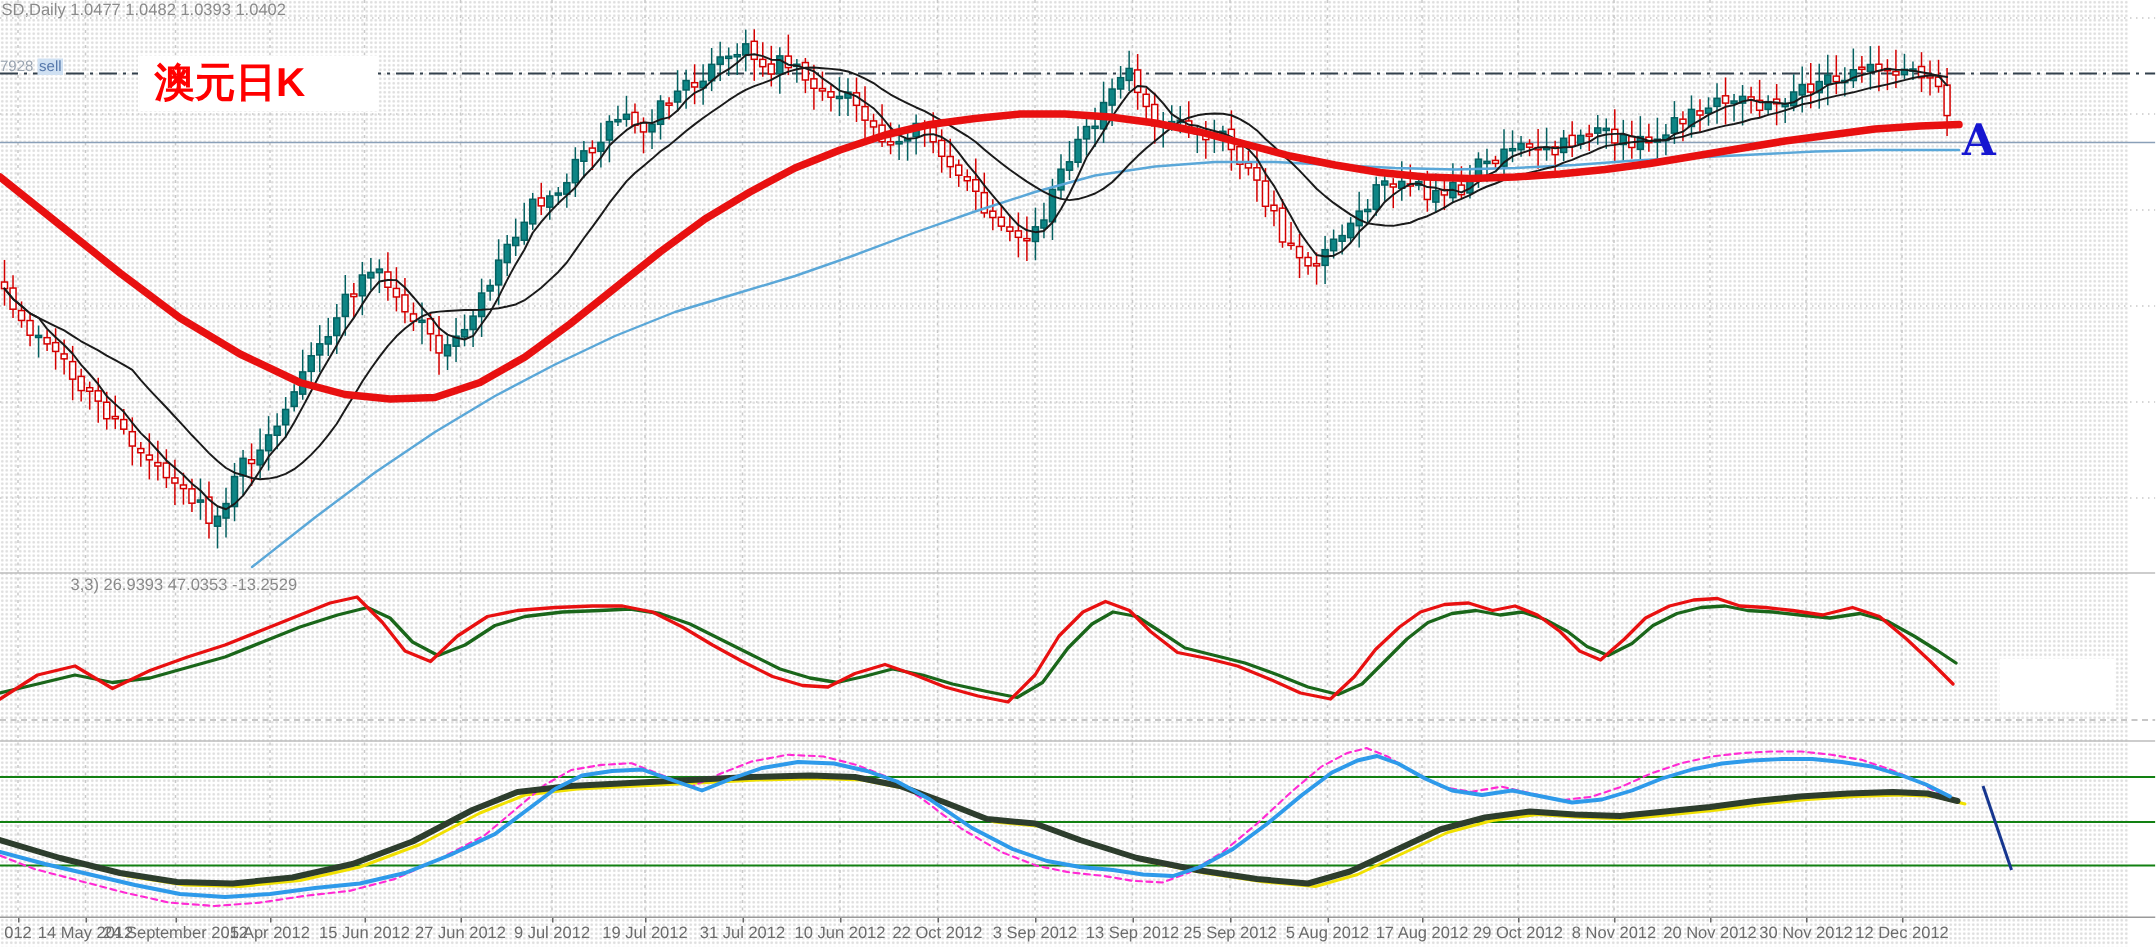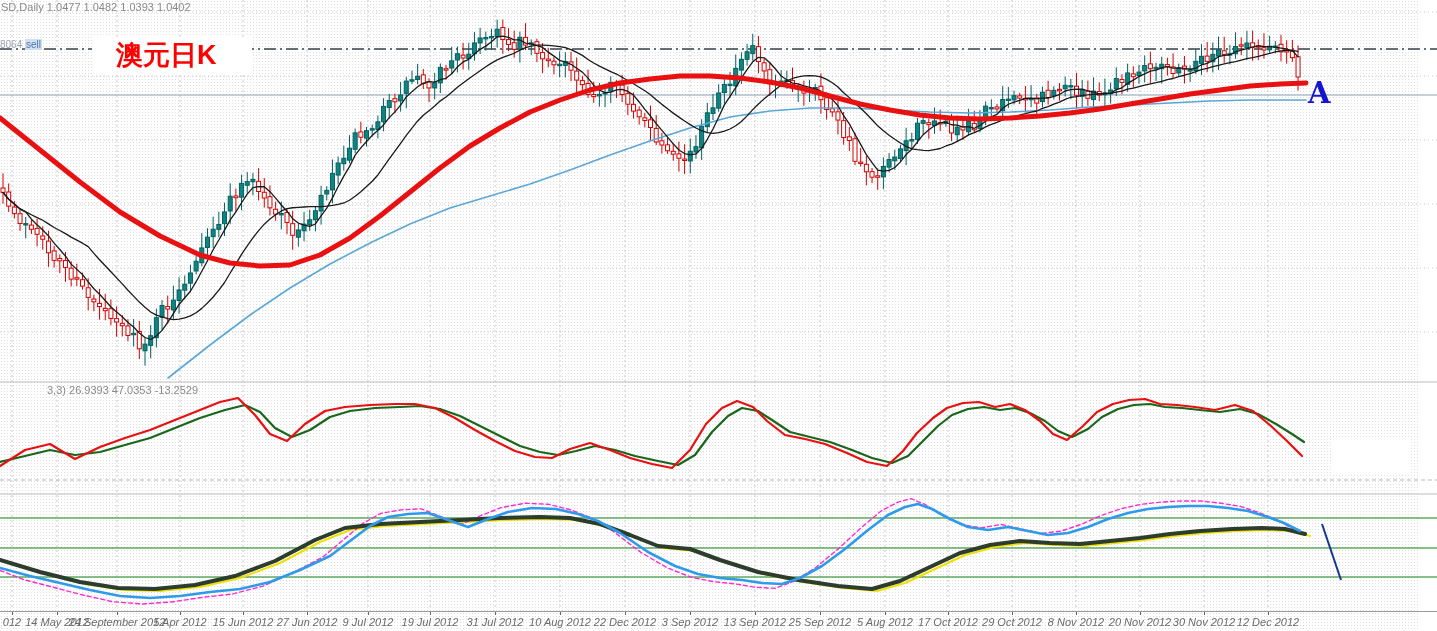--- a/index.html
+++ b/index.html
@@ -7,24 +7,24 @@
   #stage{position:relative;width:1419px;height:631px;background:#ffffff;
     background-image:radial-gradient(circle,#dedede 0.8px,rgba(0,0,0,0) 0.9px);
     background-size:3px 3px;}
   #chart-svg{position:absolute;left:0;top:0;}
   .ovl{position:absolute;white-space:nowrap;}
   .title-row{left:1px;top:1px;font-size:11px;color:#8a8a8a;}
   .order-row{left:0;top:39px;font-size:10px;color:#9aa4b0;}
   .order-row .sell{background:#cfe0f2;color:#5577aa;padding:0 1px;}
   .ind-label{font-size:11px;color:#8a8a8a;margin-left:46px;}
   .cn-box{left:92px;top:37px;width:160px;height:37px;background:#ffffff;}
-  .cn-box span{display:block;margin:3px 0 0 24px;font-size:27px;font-weight:bold;color:#ff0000;line-height:30px;}
+  .cn-box span{display:block;margin:3px 0 0 11px;font-size:27px;font-weight:bold;color:#ff0000;line-height:30px;}
   .white-box2{left:1333px;top:439px;width:77px;height:35px;background:#ffffff;}
   .a-marker{left:1308px;top:76px;font-family:"DejaVu Serif",serif;font-size:29px;font-weight:bold;color:#1515d0;}
-  .xaxis{position:absolute;left:0;top:611px;width:1437px;height:20px;border-top:1px solid #9a9a9a;font-style:italic;}
+  .xaxis{position:absolute;left:0;top:611px;width:1437px;height:20px;border-top:1px solid #9a9a9a;}
   .xaxis .lbl{position:absolute;top:4px;transform:translateX(-50%);font-size:11px;color:#6b6b6b;}
   .xaxis .tick{position:absolute;top:0;width:1px;height:3px;background:#666;}
 </style>
 </head>
 <body>
 
 <div id="stage">
   <svg id="chart-svg" width="1437" height="631">
       <g>
         <line x1="12" y1="0" x2="12" y2="610" stroke="#c9c9c9" stroke-width="1" stroke-dasharray="2 3"></line>
@@ -536,21 +536,21 @@
       <line x1="1322" y1="524" x2="1341" y2="580" stroke="#16368f" stroke-width="2"></line>
     </svg>
 
   <div class="ovl title-row">
     <span>SD,Daily</span>
     <span> </span>
     <span>1.0477 1.0482 1.0393 1.0402</span>
   </div>
 
   <div class="ovl order-row">
-    <span>8064</span>
+    <span>7928</span>
     <span> </span>
     <span class="sell">sell</span>
   </div>
 
   <div class="ovl cn-box">
     <span>澳元日K</span>
   </div>
 
   <div class="ovl a-marker">A</div>
 
@@ -571,33 +571,33 @@
       <span class="lbl" style="left: 243px;">15 Jun 2012</span>
       <div class="tick" style="left: 307px;"></div>
       <span class="lbl" style="left: 307px;">27 Jun 2012</span>
       <div class="tick" style="left: 368px;"></div>
       <span class="lbl" style="left: 368px;">9 Jul 2012</span>
       <div class="tick" style="left: 430px;"></div>
       <span class="lbl" style="left: 430px;">19 Jul 2012</span>
       <div class="tick" style="left: 495px;"></div>
       <span class="lbl" style="left: 495px;">31 Jul 2012</span>
       <div class="tick" style="left: 560px;"></div>
-      <span class="lbl" style="left: 560px;">10 Aug 2012</span>
+      <span class="lbl" style="left: 560px;">10 Jun 2012</span>
       <div class="tick" style="left: 625px;"></div>
-      <span class="lbl" style="left: 625px;">22 Dec 2012</span>
+      <span class="lbl" style="left: 625px;">22 Oct 2012</span>
       <div class="tick" style="left: 690px;"></div>
       <span class="lbl" style="left: 690px;">3 Sep 2012</span>
       <div class="tick" style="left: 755px;"></div>
       <span class="lbl" style="left: 755px;">13 Sep 2012</span>
       <div class="tick" style="left: 820px;"></div>
       <span class="lbl" style="left: 820px;">25 Sep 2012</span>
       <div class="tick" style="left: 885px;"></div>
       <span class="lbl" style="left: 885px;">5 Aug 2012</span>
       <div class="tick" style="left: 948px;"></div>
-      <span class="lbl" style="left: 948px;">17 Oct 2012</span>
+      <span class="lbl" style="left: 948px;">17 Aug 2012</span>
       <div class="tick" style="left: 1012px;"></div>
       <span class="lbl" style="left: 1012px;">29 Oct 2012</span>
       <div class="tick" style="left: 1076px;"></div>
       <span class="lbl" style="left: 1076px;">8 Nov 2012</span>
       <div class="tick" style="left: 1140px;"></div>
       <span class="lbl" style="left: 1140px;">20 Nov 2012</span>
       <div class="tick" style="left: 1204px;"></div>
       <span class="lbl" style="left: 1204px;">30 Nov 2012</span>
       <div class="tick" style="left: 1268px;"></div>
       <span class="lbl" style="left: 1268px;">12 Dec 2012</span>

